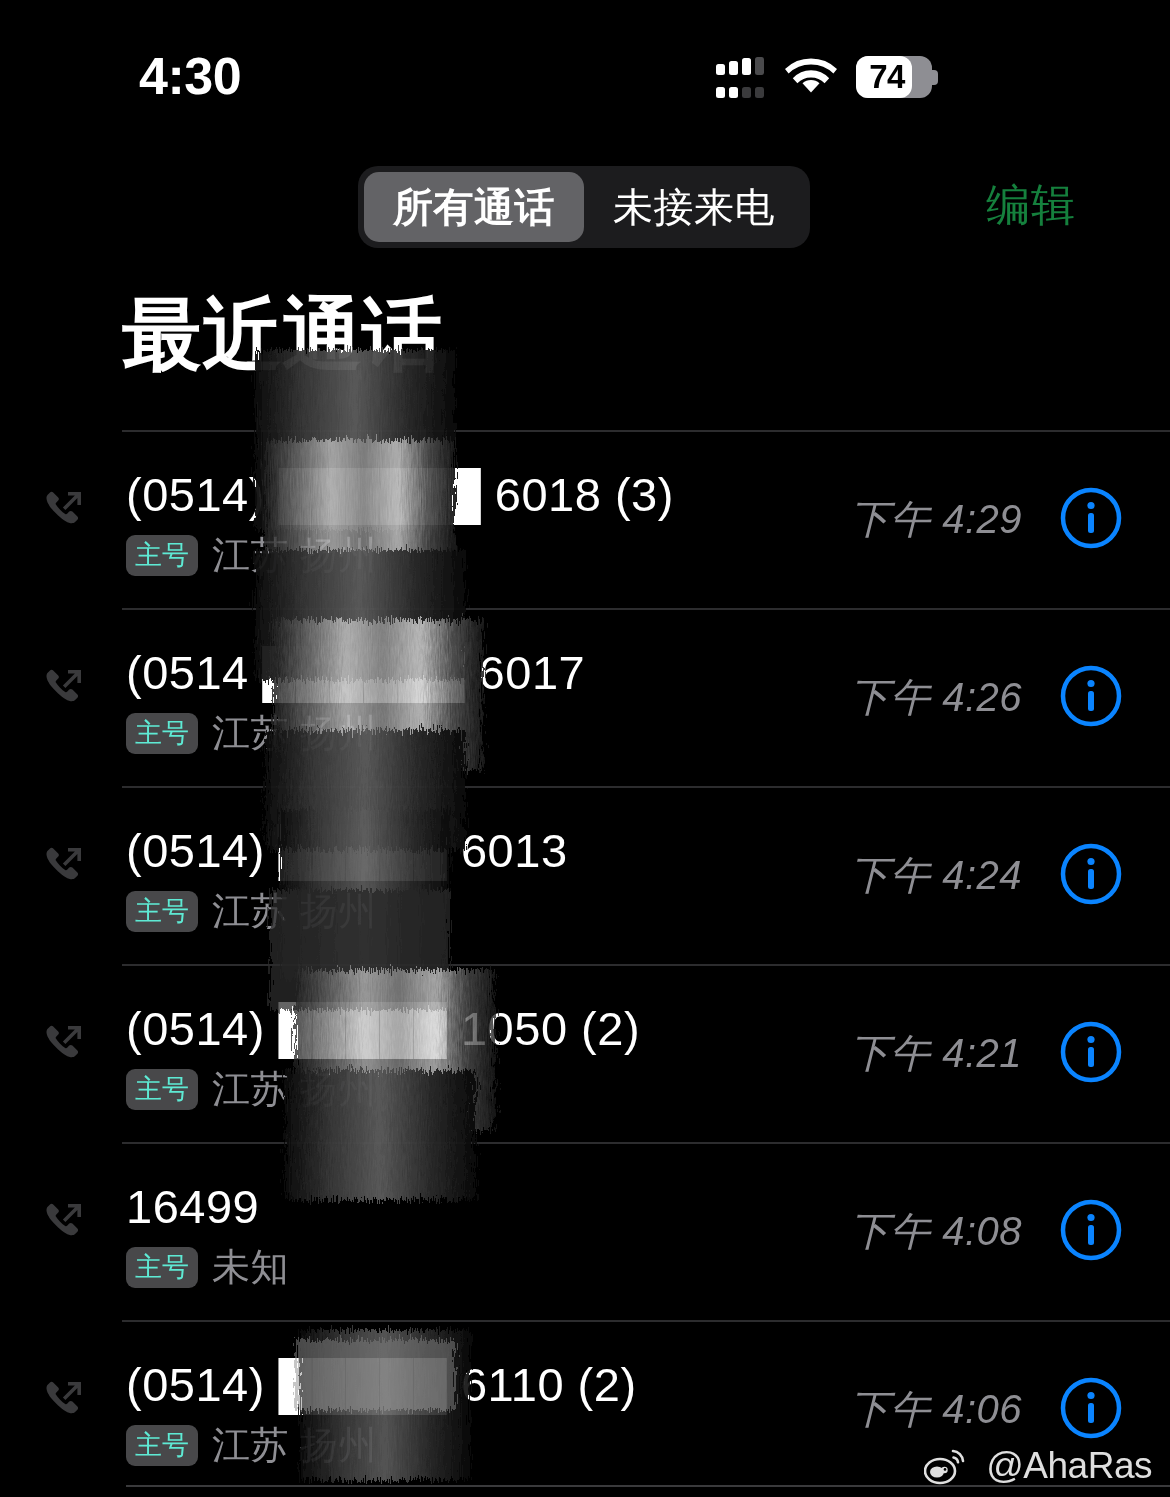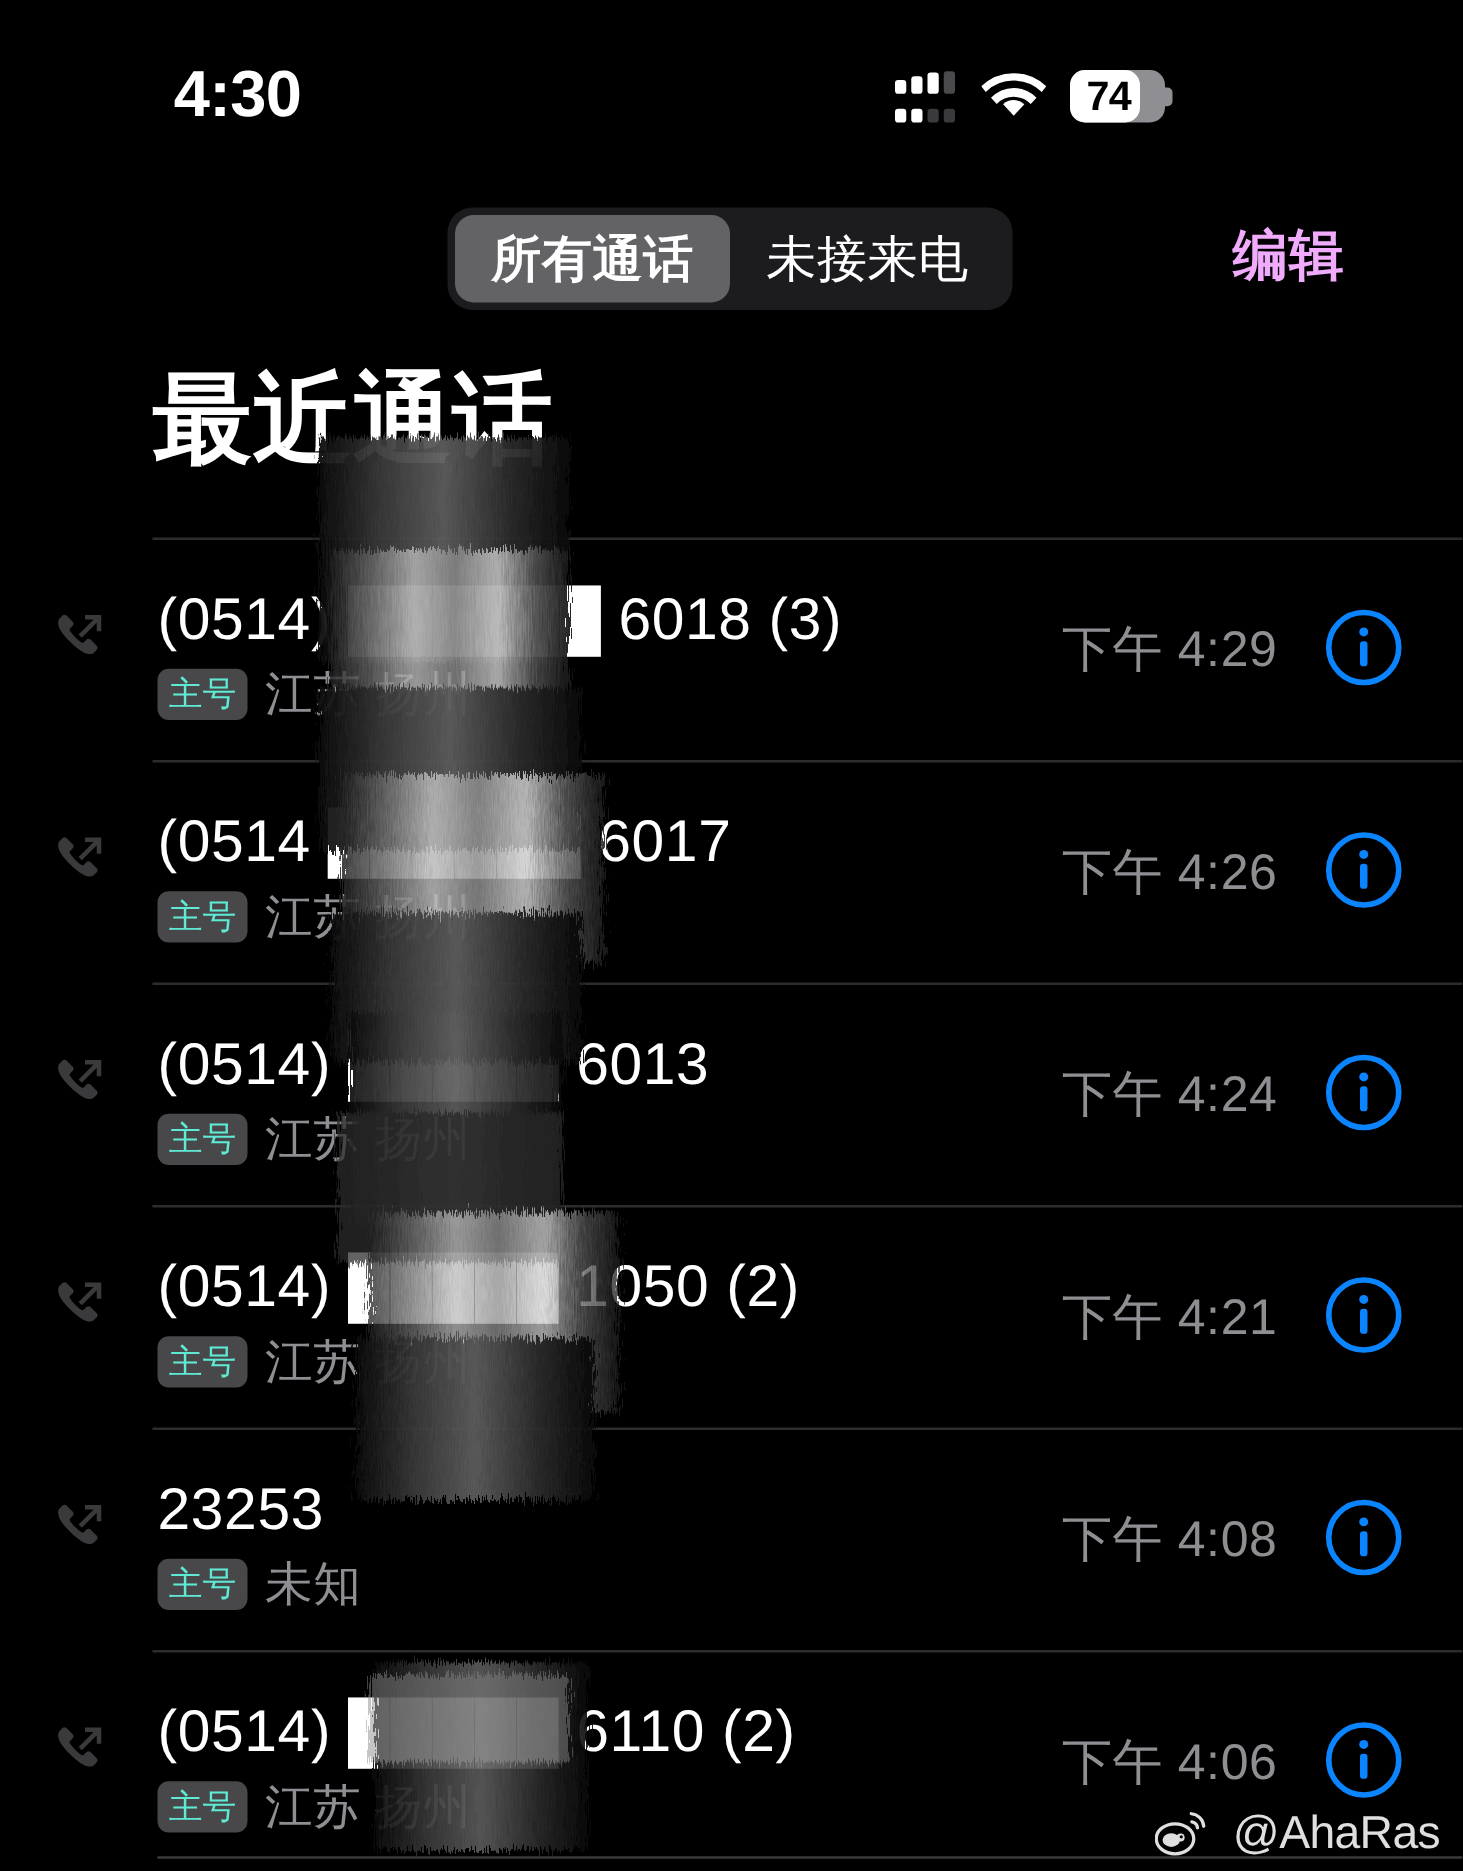--- a/index.html
+++ b/index.html
@@ -144,22 +144,22 @@
     color: #ffffff;
     white-space: nowrap;
     letter-spacing: 0.5px;
   }
   .segment.selected { background: #636366; font-weight: 600; }
   .edit-button {
     position: absolute;
     right: 46px;
     top: 8px;
     font-size: 44px;
-    color: #f0abfc;
-    font-weight: 700;
+    color: #15803d;
+    font-weight: 400;
     letter-spacing: 1px;
     line-height: 62px;
   }
 
   
   .page-title {
     position: absolute;
     left: 122px;
     top: 287px;
     font-size: 80px;
@@ -240,20 +240,21 @@
   }
   .call-time {
     position: absolute;
     right: 148px;
     top: 62px;
     font-size: 40px;
     color: #8e8e93;
     font-weight: 400;
     letter-spacing: 0.5px;
     white-space: nowrap;
+    font-style: italic;
   }
   .info-button {
     position: absolute;
     right: 48px;
     top: 57px;
     width: 62px;
     height: 62px;
   }
 
   
@@ -424,21 +425,21 @@
       </svg>
     </div>
 
     <div class="call-row">
       <div class="row-sep"></div>
       <svg class="call-icon" viewBox="0 0 50 50">
         <path d="M11.5 19.8 c-1.6-2.3-2.6-4.5-2.9-6.5 -.3-2 .1-3.6 1.1-4.6 l2.3-2.3 c.9-.9 2.3-.9 3.2 0 l5 5 c.9.9.9 2.3 0 3.2 l-2.1 2.1 c-.5.5-.6 1.3-.2 1.9 1 1.6 2.4 3.3 4.2 5.1 1.8 1.8 3.5 3.2 5.1 4.2 .6.4 1.4.3 1.9-.2 l2.1-2.1 c.9-.9 2.3-.9 3.2 0 l5 5 c.9.9.9 2.3 0 3.2 l-2.3 2.3 c-1 1-2.6 1.4-4.6 1.1 -2-.3-4.2-1.3-6.5-2.9 -2.7-1.9-5.5-4.4-8.1-7 -2.6-2.6-5.1-5.4-7-8.1 Z" fill="#3a3a3c"></path>
         <path d="M30 6 h13 v13 h-3.6 v-6.9 l-12 12 -2.5-2.5 12-12 h-6.9 Z" fill="#3a3a3c"></path>
       </svg>
       <div class="call-main">
-        <div class="call-number">23253</div>
+        <div class="call-number">16499</div>
         <div class="call-sub">
           <span class="sim-badge">主号</span>
           <span class="call-location">未知</span>
         </div>
       </div>
       <div class="call-time">下午 4:08</div>
       <svg class="info-button" viewBox="0 0 62 62">
         <circle cx="31" cy="31" r="28" fill="none" stroke="#0a84ff" stroke-width="4.5"></circle>
         <circle cx="31" cy="18.5" r="3.6" fill="#0a84ff"></circle>
         <rect x="28" y="26" width="6" height="20" rx="2.5" fill="#0a84ff"></rect>

